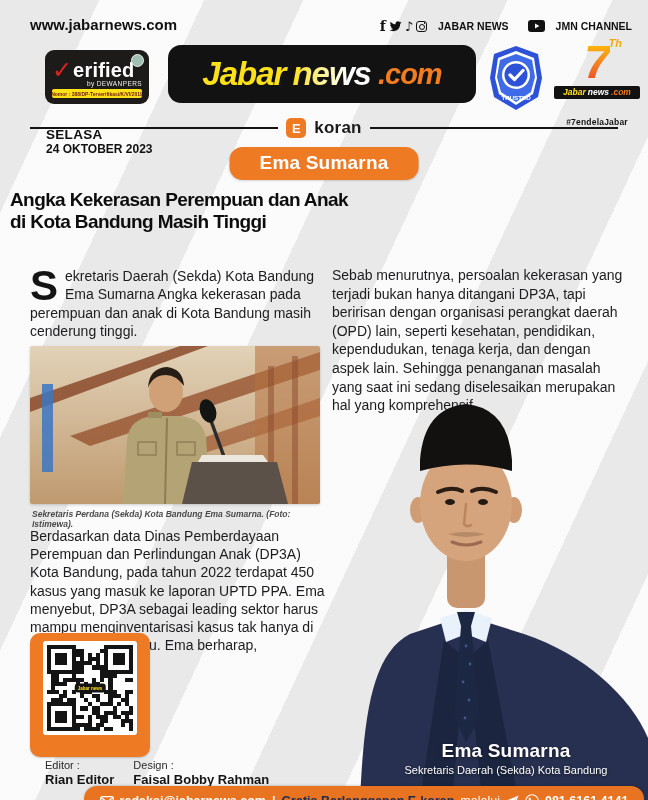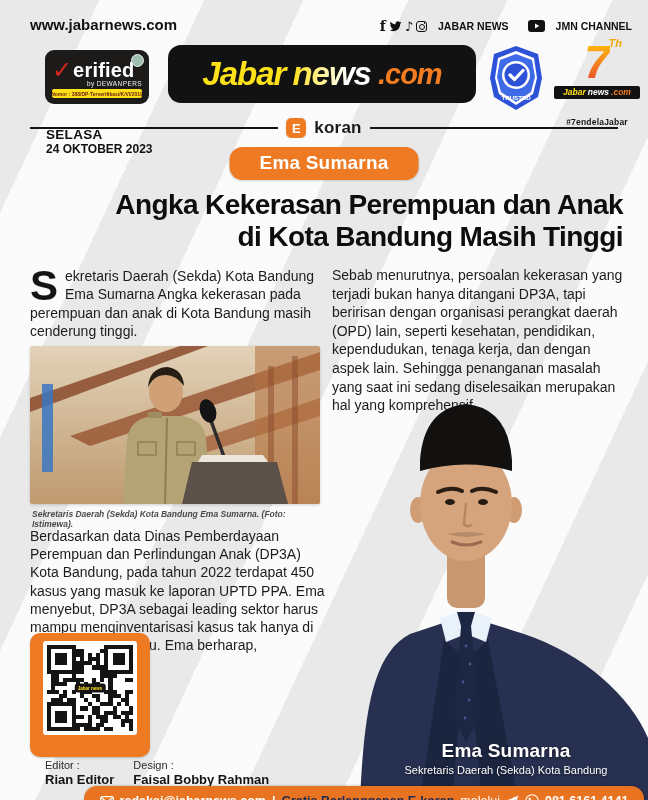--- a/index.html
+++ b/index.html
@@ -52,21 +52,21 @@
   .anniv-bar .ac{color:#f47c20;}
   .anniv-tag{font-size:8.5px;font-weight:800;color:#141414;margin-top:18px;letter-spacing:.2px;}
   
   .ekoran-row{position:absolute;left:30px;right:30px;top:118px;display:flex;align-items:center;gap:8px;}
   .rule{flex:1;height:2px;background:#141414;}
   .ek-e{width:20px;height:20px;background:#ee7a23;border-radius:5px;color:#fff;font-weight:800;font-size:13px;display:flex;align-items:center;justify-content:center;}
   .ek-label{font-size:17px;font-weight:700;color:#1a1a1a;letter-spacing:.2px;}
   
   .cat{position:absolute;left:50%;transform:translateX(-50%);top:147px;background:#ee7a23;color:#fff;font-size:19px;font-weight:800;padding:5px 30px 6px;border-radius:13px;letter-spacing:.2px;box-shadow:0 1px 2px rgba(0,0,0,.15);}
   
-  .headline{position:absolute;left:10px;right:25px;top:189px;text-align:right;color:#0d0d0d;font-weight:800;font-size:28px;line-height:1.16;letter-spacing:-.6px;}
+  .headline{position:absolute;left:10px;right:8px;top:189px;text-align:left;color:#0d0d0d;font-weight:800;font-size:19px;line-height:1.16;letter-spacing:-.6px;}
   
   .col-left{position:absolute;left:30px;top:267px;width:294px;font-size:14px;line-height:1.32;font-weight:500;color:#1c1c1e;}
   .dropcap{float:left;font-size:42px;line-height:.78;font-weight:800;margin:3px 7px 0 0;color:#141414;}
   .col-right{position:absolute;left:332px;top:266px;width:296px;font-size:14px;line-height:1.33;font-weight:500;color:#1c1c1e;}
   
   .photo1{position:absolute;left:30px;top:346px;width:290px;height:158px;border-radius:2px;overflow:hidden;box-shadow:0 1px 3px rgba(0,0,0,.18);}
   .caption{position:absolute;left:32px;top:509px;width:292px;font-size:8.5px;font-style:italic;color:#4a4a4a;font-weight:600;}
   .p3{position:absolute;left:30px;top:527px;width:300px;font-size:14px;line-height:1.3;font-weight:500;color:#1c1c1e;}
   
   .qrbox{position:absolute;left:30px;top:633px;width:120px;height:124px;background:#ee7a23;border-radius:10px;padding:5px 6px 6px;text-align:center;box-shadow:0 1px 2px rgba(0,0,0,.2);}
@@ -209,21 +209,21 @@
       <ellipse cx="136" cy="46" rx="17" ry="20" fill="#d0a176"></ellipse>
       <path d="M118 42 Q119 22 137 21 Q153 23 154 40 Q146 29 136 29 Q123 29 118 42 Z" fill="#261e15"></path>
       <path d="M190 158 L196 118 L201 118 L197 158 Z" fill="#3b3b3b"></path>
       <line x1="197" y1="119" x2="180" y2="72" stroke="#2c2c2c" stroke-width="3.5"></line>
       <ellipse cx="178" cy="65" rx="8" ry="12" fill="#141414" transform="rotate(-18 178 65)"></ellipse>
       <polygon points="152,158 258,158 247,116 162,116" fill="#5c5148"></polygon>
       <polygon points="168,116 238,116 233,109 172,109" fill="#ece7de"></polygon>
     </svg>
   </div>
 
-  <div class="caption">Sekretaris Daerah (Sekda) Kota Bandung Ema Sumarna. (Foto: Istimewa).</div>
+  <div class="caption">Sekretaris Perdana (Sekda) Kota Bandung Ema Sumarna. (Foto: Istimewa).</div>
 
   <div class="p3">Berdasarkan data Dinas Pemberdayaan Perempuan dan Perlindungan Anak (DP3A) Kota Bandung, pada tahun 2022 terdapat 450 kasus yang masuk ke laporan UPTD PPA. Ema menyebut, DP3A sebagai leading sektor harus mampu menginventarisasi kasus tak hanya di hilir, tapi juga di hulu. Ema berharap,</div>
 
   <div class="qrbox">
     <div class="qr-wrap">
       <div class="qr-grid">
           <div class="qr-cell on"></div>
           <div class="qr-cell on"></div>
           <div class="qr-cell on"></div>
           <div class="qr-cell on"></div>

